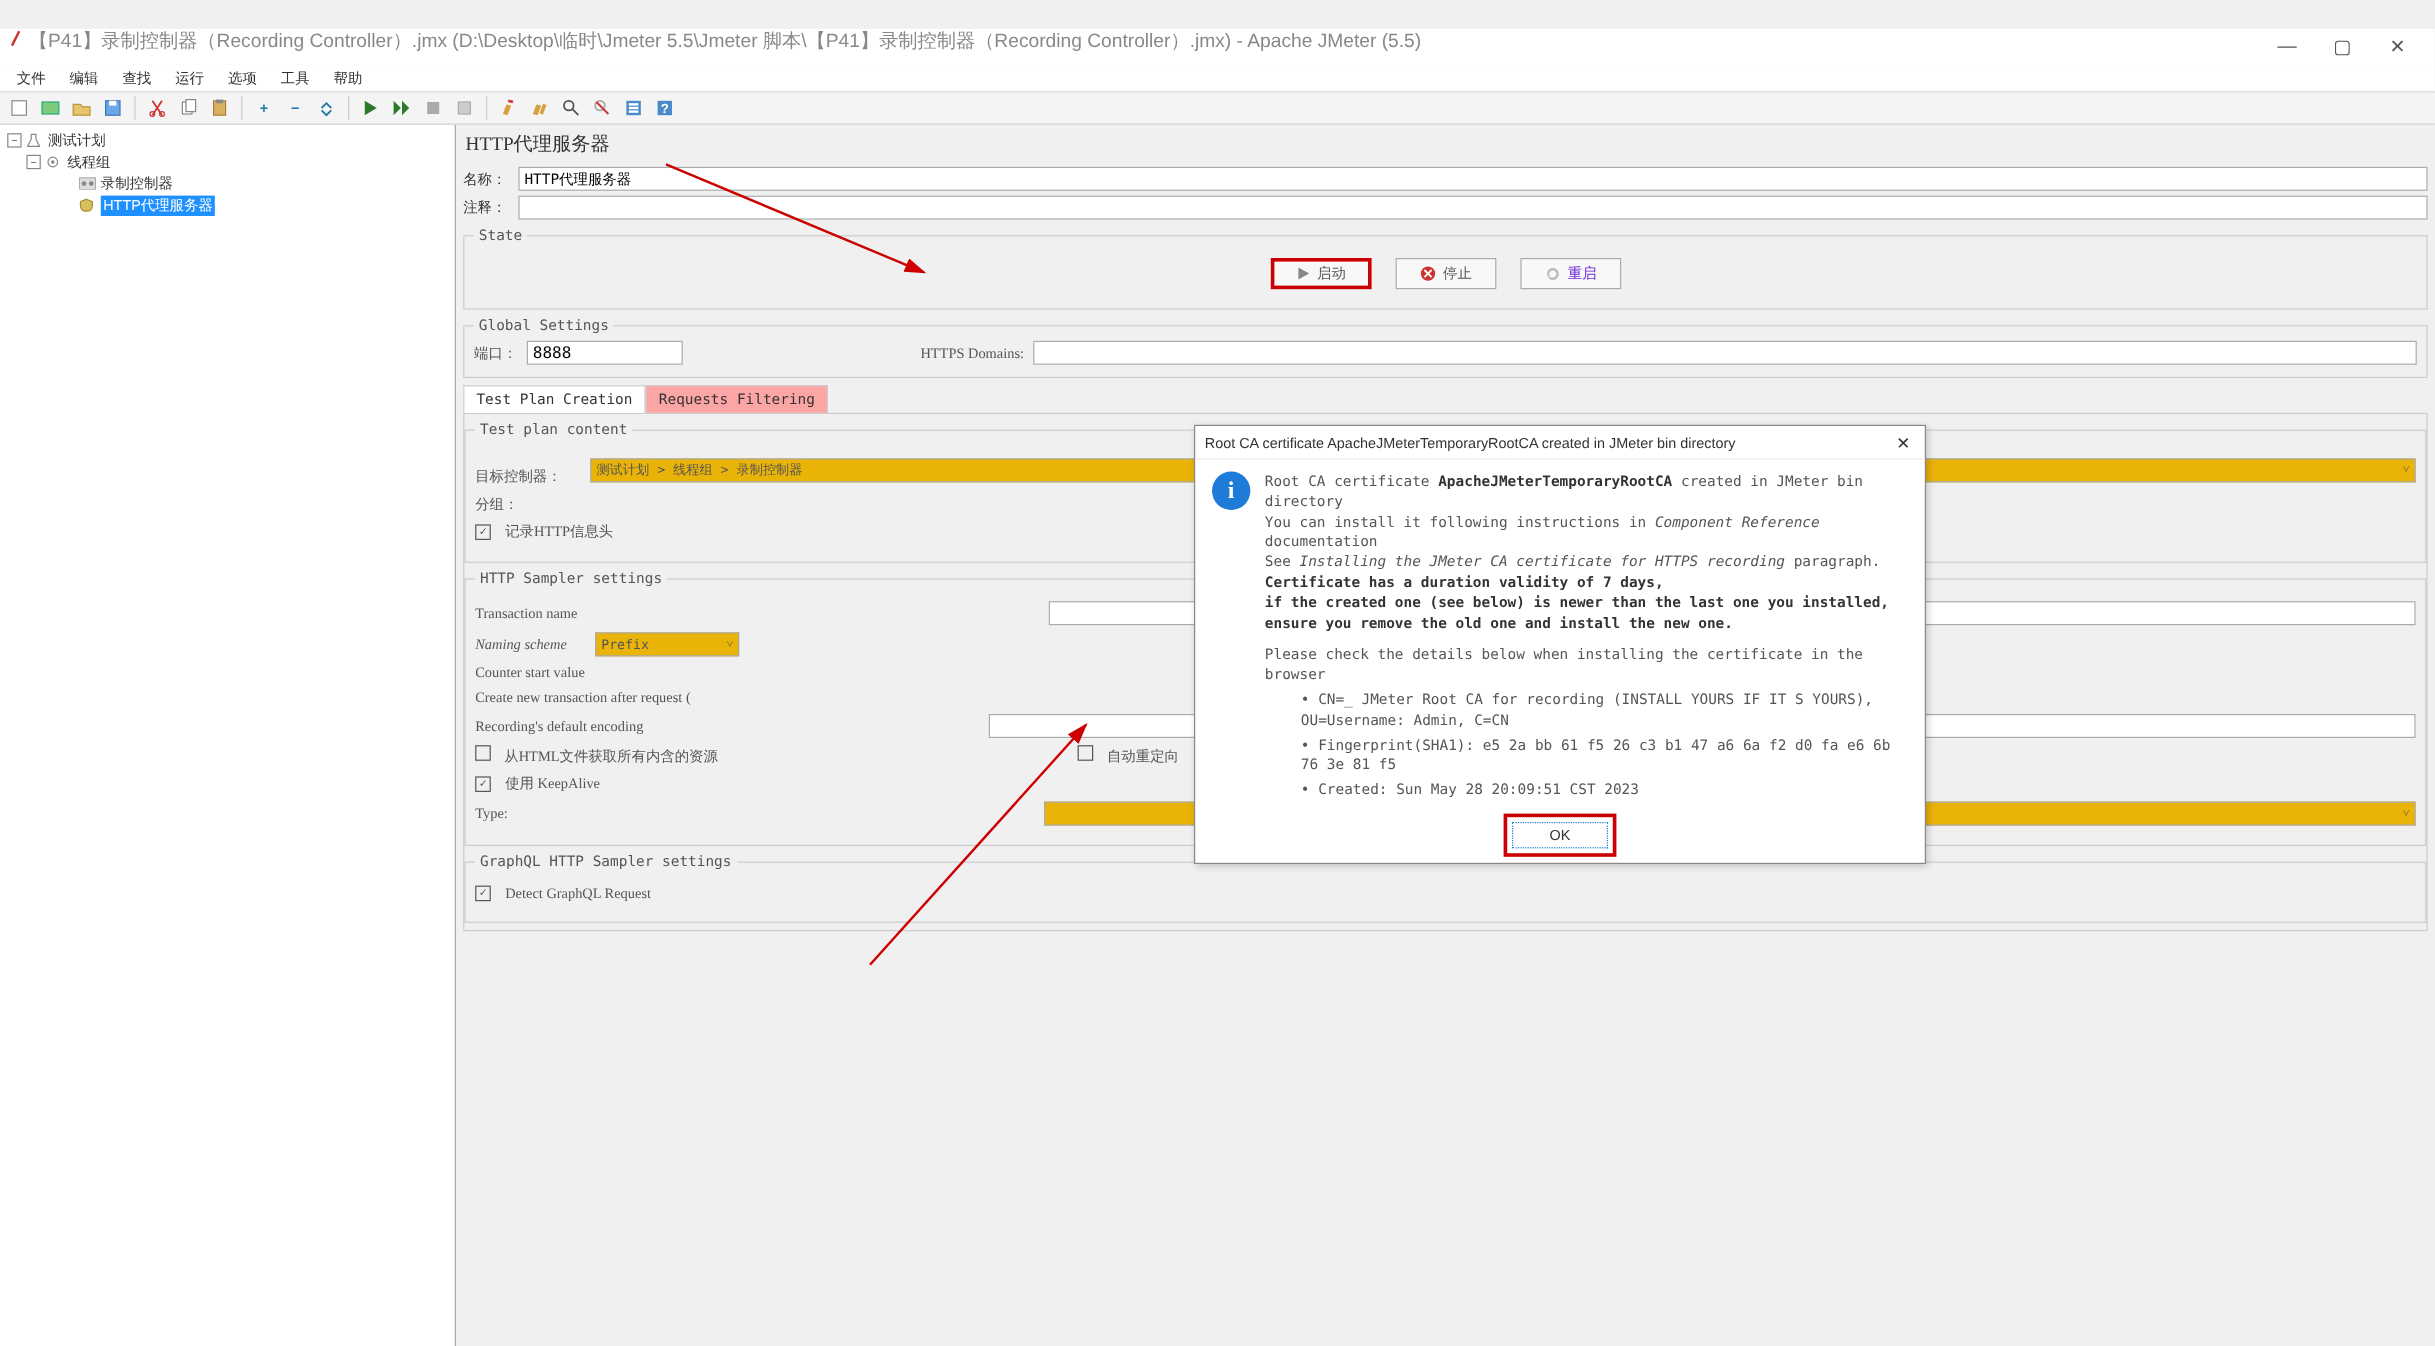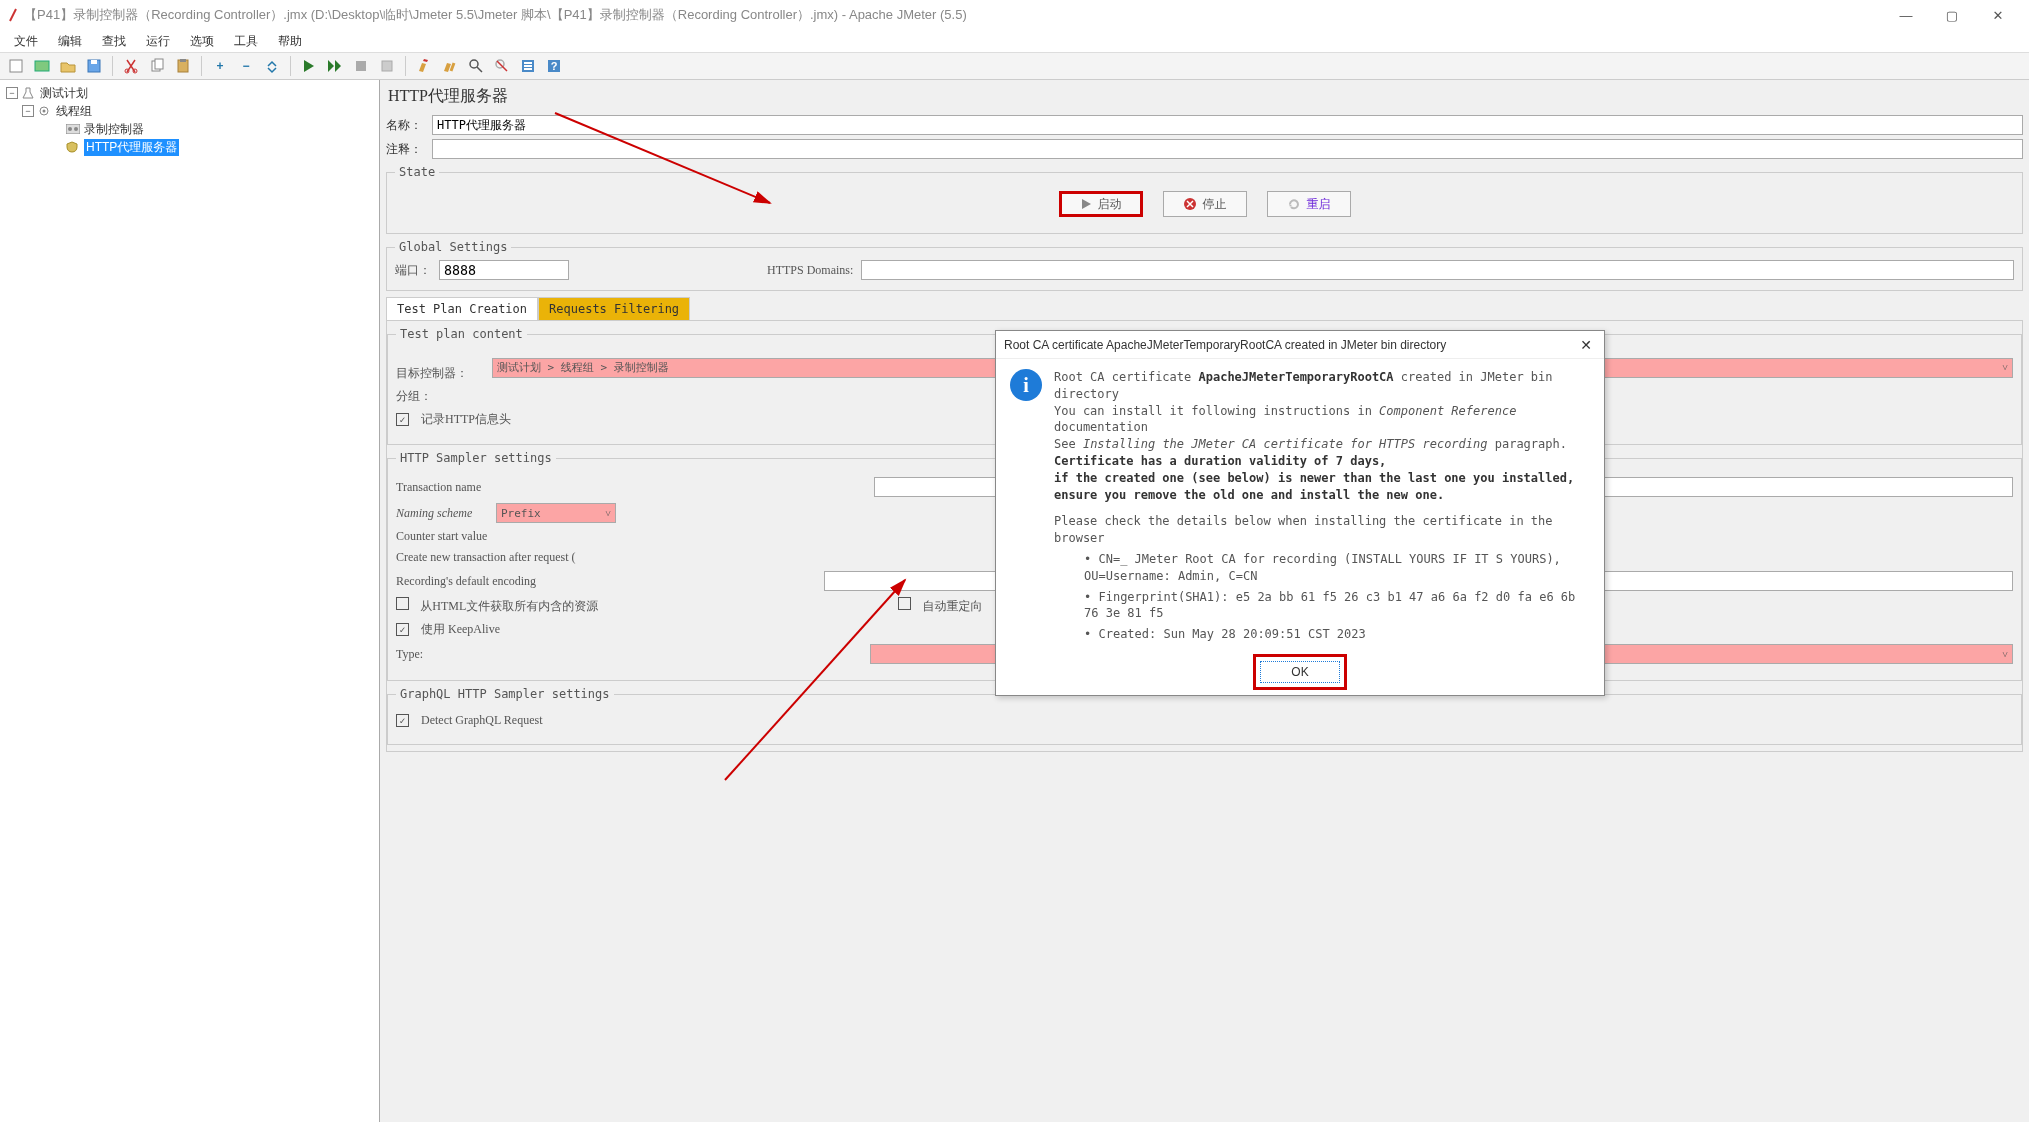--- a/index.html
+++ b/index.html
@@ -1,17 +1,17 @@
 <!DOCTYPE html>
 <html><head>
 <meta charset="utf-8">
 <style>
   * { box-sizing: border-box; margin: 0; padding: 0; }
   body { font-family: "Segoe UI", Arial, sans-serif; font-size: 12px; color: #333; background: #f0f0f0; overflow: hidden; width: 2029px; height: 1122px; }
-  .titlebar { height: 30px; background: #fff; display: flex; align-items: center; padding: 0 8px; color: #888; font-size: 13px; }
+  .titlebar { height: 30px; background: #fff; display: flex; padding: 0 8px; color: #888; font-size: 16px; margin-top: 24px; }
   .titlebar-icon { width:10px; height:16px; margin-right:6px; color:#d33;}
   .titlebar-spacer { flex: 1; }
   .win-btn { width: 46px; height: 30px; display:flex; align-items:center; justify-content:center; color:#555;}
   .menubar { height: 22px; background: #fff; display: flex; align-items: center; padding: 0 6px; gap: 4px; font-size:12px; color:#333;}
   .menubar span { padding: 2px 8px; }
   .toolbar { height: 28px; background: #f4f4f4; border-top:1px solid #ddd; border-bottom: 1px solid #ccc; display: flex; align-items: center; padding: 0 4px; gap: 2px;}
   .tbtn { width: 24px; height: 22px; display:flex; align-items:center; justify-content:center; border:1px solid transparent; }
   .tsep { width:1px; height:20px; background:#ccc; margin:0 4px;}
   .main { display:flex; height: calc(1122px - 30px - 22px - 28px); }
   .tree { width: 380px; background:#fff; border-right:1px solid #aaa; padding:4px 2px; font-size:12px;}
@@ -32,26 +32,26 @@
   fieldset > legend { color:#555; padding:0 4px; font-family: Consolas, monospace; margin-top: 29px;}
   .state-btns { display:flex; justify-content:center; gap:20px; padding:6px 0;}
   .btn { height:26px; min-width:84px; border:1px solid #aaa; background:#f8f8f8; display:flex; align-items:center; justify-content:center; gap:6px; font-size:12px;}
   .btn.dis { color:#6d28d9;}
   .btn.hl { border:3px solid #c00; padding:0 14px;}
   .global-row { display:flex; align-items:center; gap:8px;}
   .port-input { width:130px; height:20px; border:1px solid #aaa; background:#fff; padding:0 4px; font-family: Consolas, monospace;}
   .https-label { margin-left:190px; font-family: Consolas, monospace;}
   .https-input { flex:1; height:20px; border:1px solid #aaa; background:#fff;}
   .tabs { display:flex; margin-top:6px;}
-  .tab { padding:4px 10px; border:1px solid #ccc; border-bottom:none; background:#eab308; font-family: Consolas, monospace; font-size:12px;}
+  .tab { padding:4px 10px; border:1px solid #ccc; border-bottom:none; background:#fca5a5; font-family: Consolas, monospace; font-size:12px;}
   .tab.active { background:#fff;}
   .tabbody { border:1px solid #ccc; background:#f0f0f0;}
   .inner-row { display:flex; align-items:center; margin:6px 0; gap:8px;}
   .inner-label { font-family: "SimSun", Consolas, serif; font-size:12px; color:#555;}
-  .combobox { border:1px solid #aaa; background:#fca5a5; height:20px; display:flex; align-items:center; justify-content:space-between; padding:0 4px; font-size:11px;}
+  .combobox { border:1px solid #aaa; background:#eab308; height:20px; display:flex; align-items:center; justify-content:space-between; padding:0 4px; font-size:11px;}
   .cb-arrow { font-size:10px; color:#555;}
   .checkbox { width:13px; height:13px; border:1px solid #555; display:inline-flex; align-items:center; justify-content:center; font-size:10px; margin-right:4px;}
   .long-input { flex:1; height:20px; border:1px solid #aaa; background:#fff;}
   .small-combo { width:120px;}
   .typerow .combobox { flex:1;}
   
   .dialog { position:absolute; left:615px; top:250px; width:610px; background:#fff; border:1px solid #888; box-shadow: 2px 2px 6px rgba(0,0,0,.2); z-index:10;}
   .dlg-title { height:28px; display:flex; align-items:center; padding:0 8px; font-size:12px; border-bottom:1px solid #eee;}
   .dlg-title-text { flex:1;}
   .dlg-close { width:20px; text-align:center; font-size:14px;}

